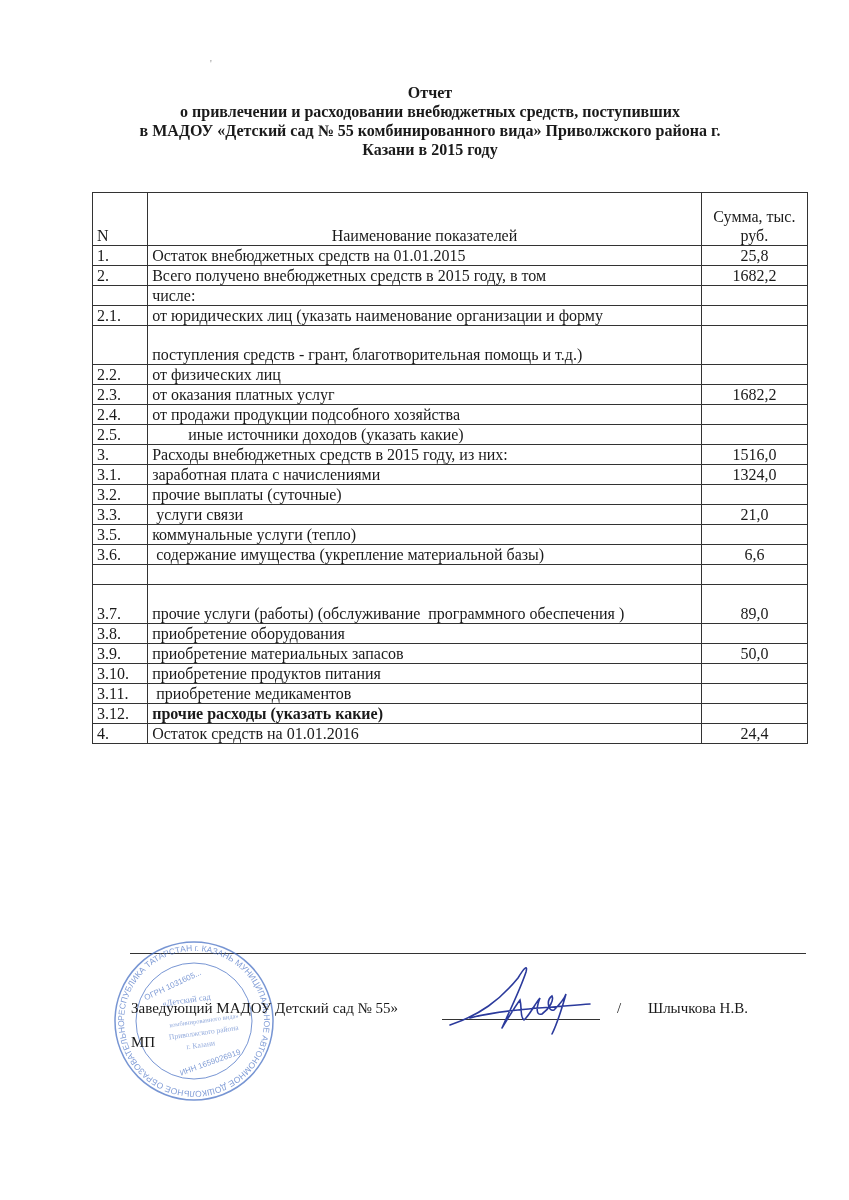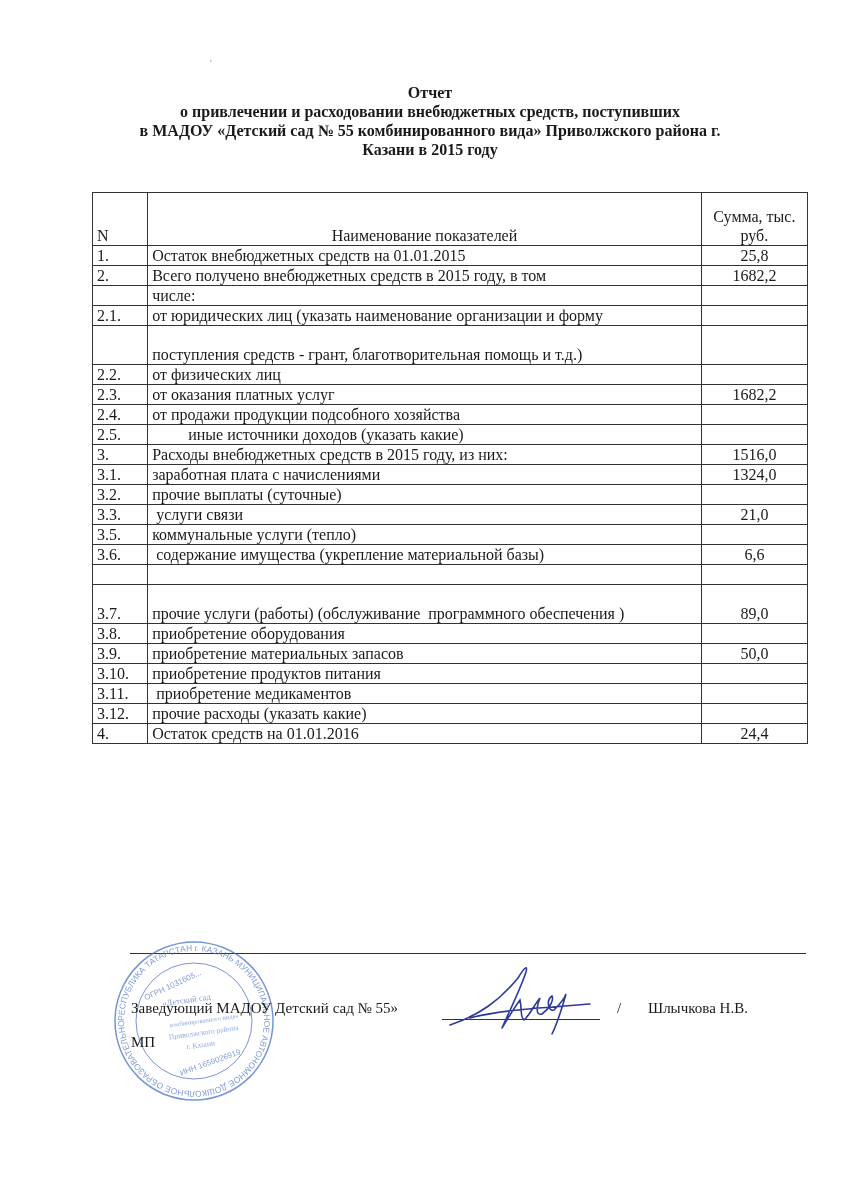--- a/index.html
+++ b/index.html
@@ -168,21 +168,21 @@
         <td class="name" style="white-space: pre-wrap;">приобретение продуктов питания</td>
         <td class="sum"></td>
       </tr>
       <tr class="single">
         <td class="num">3.11.</td>
         <td class="name" style="white-space: pre-wrap;"> приобретение медикаментов</td>
         <td class="sum"></td>
       </tr>
       <tr class="single">
         <td class="num">3.12.</td>
-        <td class="name" style="white-space: pre-wrap;">прочие расходы (указать какие)</td>
+        <td class="name" style="white-space: pre-wrap; font-weight: bold;">прочие расходы (указать какие)</td>
         <td class="sum"></td>
       </tr>
       <tr class="single">
         <td class="num">4.</td>
         <td class="name" style="white-space: pre-wrap;">Остаток средств на 01.01.2016</td>
         <td class="sum">24,4</td>
       </tr>
     </tbody>
 </table>
 

